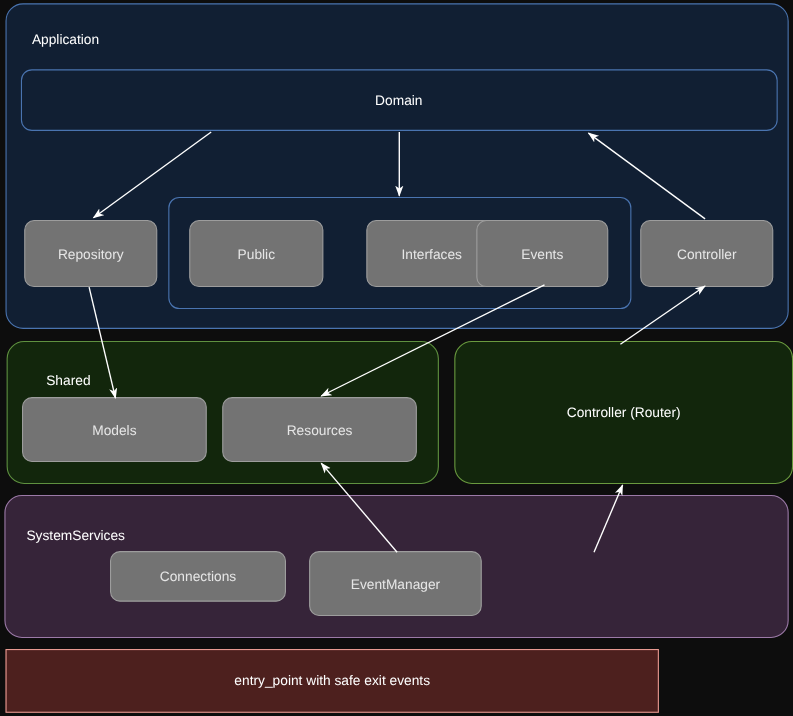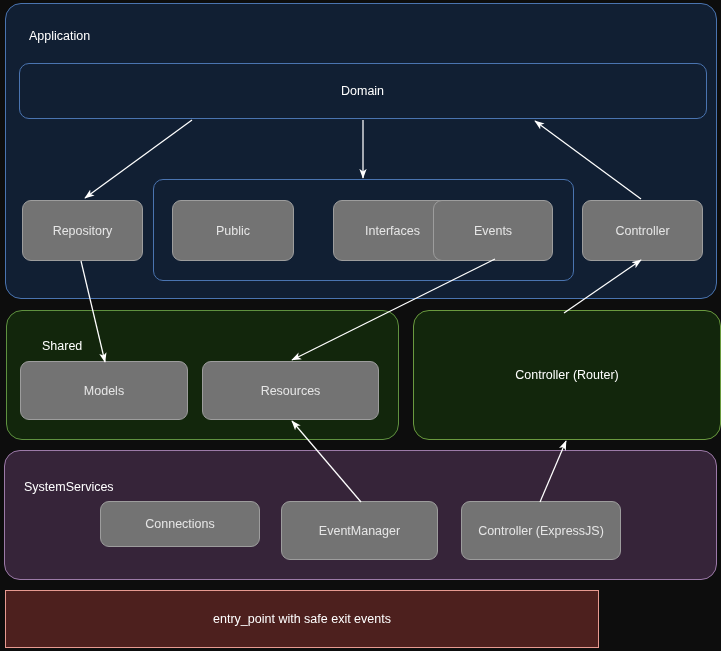--- a/index.html
+++ b/index.html
@@ -139,23 +139,20 @@
 
   <div class="container group-purple" style="left:4px; top:450px; width:713px; height:130px;"></div>
   <div class="container-label" style="left:24px; top:481px;">SystemServices</div>
 
   <div class="node" style="left:100px; top:501px; width:160px; height:46px;">
     <span>Connections</span>
   </div>
   <div class="node" style="left:281px; top:501px; width:157px; height:59px;">
     <span>EventManager</span>
   </div>
-  <div class="node" style="left:461px; top:501px; width:160px; height:59px;">
-    <span>Controller (ExpressJS)</span>
-  </div>
 
   <div class="bar-red" style="left:5px; top:590px; width:594px; height:58px;">
     <span>entry_point with safe exit events</span>
   </div>
 
   <svg id="edges" viewBox="0 0 721 651">
     <defs>
       <marker id="ah" markerWidth="11" markerHeight="11" refX="9.2" refY="4" orient="auto" markerUnits="userSpaceOnUse">
         <path d="M0,0.3 L10,4 L0,7.7 L2.6,4 Z" fill="#ffffff"></path>
       </marker>

